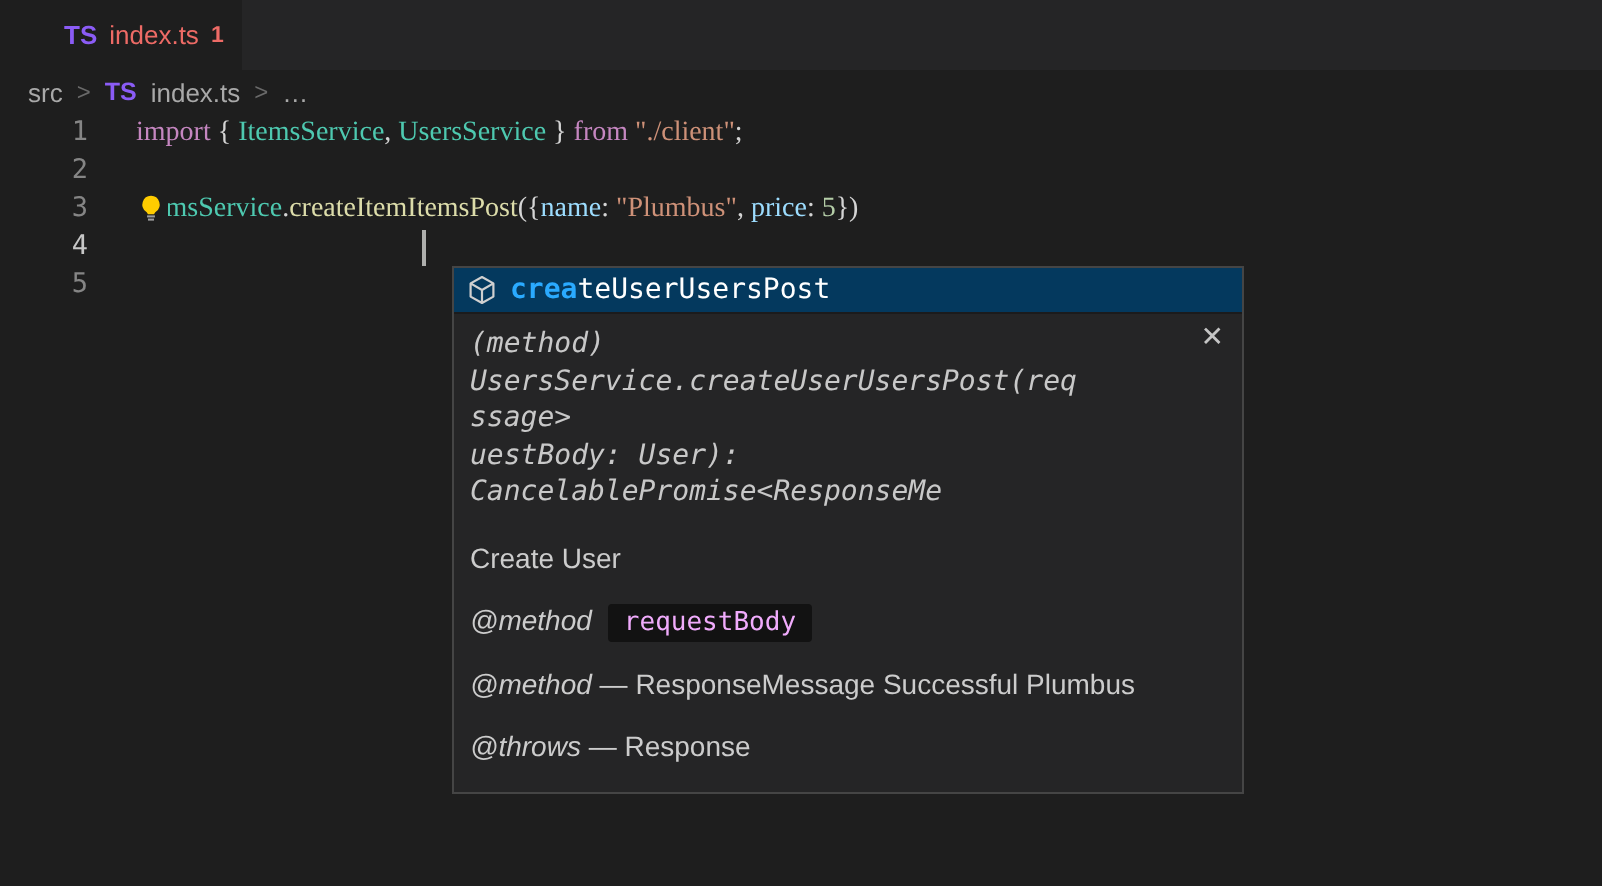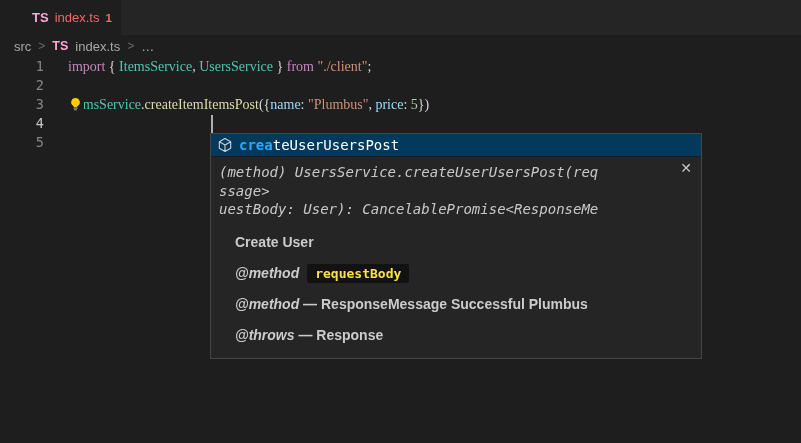--- a/index.html
+++ b/index.html
@@ -4,21 +4,21 @@
 <style>
   * { margin:0; padding:0; box-sizing:border-box; }
   body { width:801px; height:443px; overflow:hidden; background:#1e1e1e;
          font-family:"Liberation Sans", sans-serif; }
   .app { position:relative; width:801px; height:443px; background:#1e1e1e; }
 
   
   .tabbar { height:35px; background:#252526; display:flex; align-items:stretch; }
   .tab { width:121px; background:#1e1e1e; display:flex; align-items:center;
          padding-left:32px; gap:6px; cursor:pointer; }
-  .ts-icon { font-weight:bold; font-size:13px; color:#f9a8d4; letter-spacing:0; }
+  .ts-icon { font-weight:bold; font-size:13px; color:#8b5cf6; letter-spacing:0; }
   .tab-name { font-size:13px; color:#ee6b66; }
   .tab-badge { font-size:11.5px; color:#ee6b66; font-weight:bold; }
   .tab-dot { width:9px; height:9px; border-radius:50%; background:#ffffff; margin-left:6px; }
 
   
   .breadcrumb { height:22px; display:flex; align-items:center; padding-left:14px;
                 gap:7px; font-size:13px; color:#a9a9a9; }
   .crumb-sep { color:#6a6a6a; font-size:12px; }
   .breadcrumb .ts-icon { font-size:12.5px; }
 
@@ -29,37 +29,37 @@
   .gutter { width:44px; text-align:right; color:#858585; flex:none; font-size:13.5px; }
   .gutter.active { color:#c6c6c6; }
   .line-code { margin-left:24px;font-family:Liberation Serif, serif; }
   .squiggle { text-decoration:underline wavy #f14c4c 1px; text-underline-offset:4px;
               text-decoration-skip-ink:none; }
   .bulb-box { position:absolute; left:66px; width:18px; height:19px; background:#1e1e1e;
               display:flex; align-items:center; justify-content:center; cursor:pointer; }
   .cursor { position:absolute; width:2px; height:18px; background:#aeafad; }
 
   
-  .suggest { position:absolute; left:210px; top:133px; width:492px;
+  .suggest { position:absolute; left:226px; top:133px; width:396px;
              background:#252526; border:1px solid #454545; }
   .suggest-row { height:22px; background:#04395e; display:flex; align-items:center;
                  padding:0 6px; gap:6px; cursor:pointer;
                  font-family:"DejaVu Sans Mono","Liberation Mono",monospace; font-size:14px; }
   .match { color:#2aaaff; font-weight:bold; }
   .rest { color:#ffffff; }
   .suggest-doc { position:relative; padding:6px 10px 10px 8px; border-top:1px solid #1b1b1c; }
   .doc-sig { font-family:"DejaVu Sans Mono","Liberation Mono",monospace; font-size:14px;
              line-height:18.5px; color:#c8c8c8; margin-bottom:14px;font-style:italic; }
   .doc-close { position:absolute; top:4px; right:9px; color:#c5c5c5; font-size:14px;
                cursor:pointer; line-height:14px; }
-  .doc-p { font-size:14px; color:#cccccc; margin:15px 16px;font-weight:bold; }
+  .doc-p { font-size:14px; color:#cccccc; margin:15px 0; }
   .doc-p:last-child { margin-bottom:5px; }
   .tag { font-style:italic; }
   .chip { font-family:"DejaVu Sans Mono","Liberation Mono",monospace; font-size:13px;
-          background:#121212; color:#fde047; padding:2px 8px; margin-left:8px;
+          background:#121212; color:#f0abfc; padding:2px 8px; margin-left:8px;
           border-radius:2px; }
 </style>
 </head>
 <body>
 
 <div class="app">
 
   <div class="tabbar">
     <div class="tab">
       <span class="ts-icon">TS</span>

